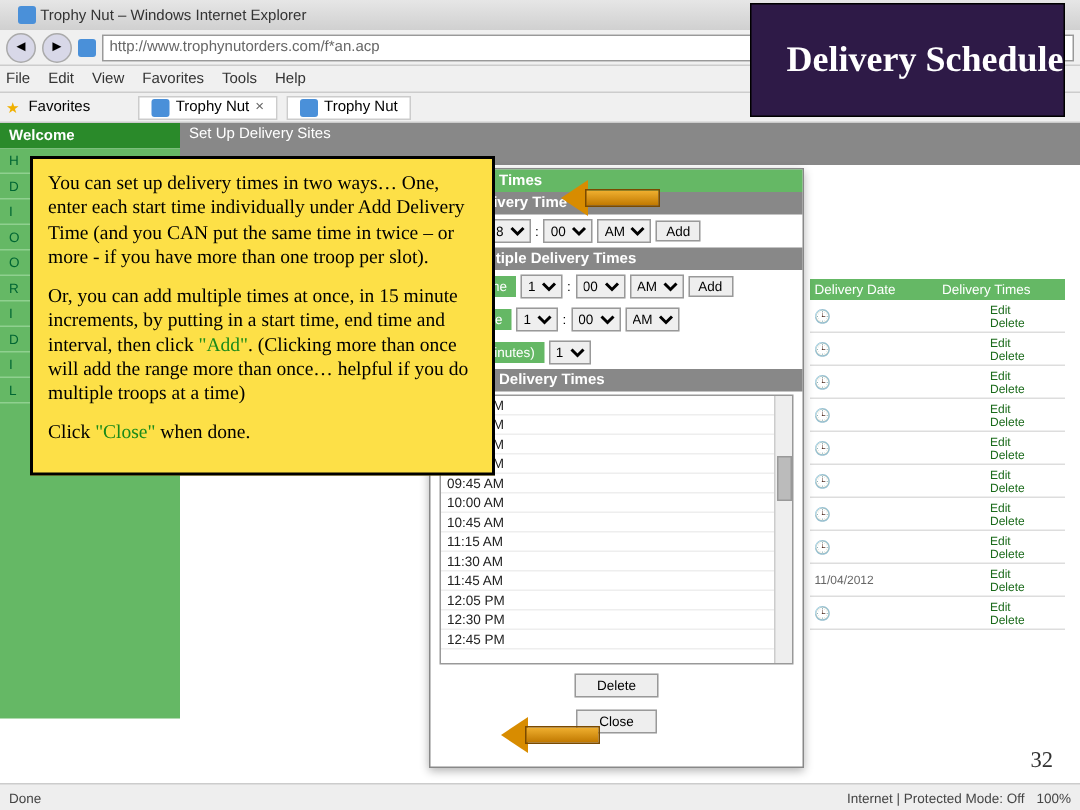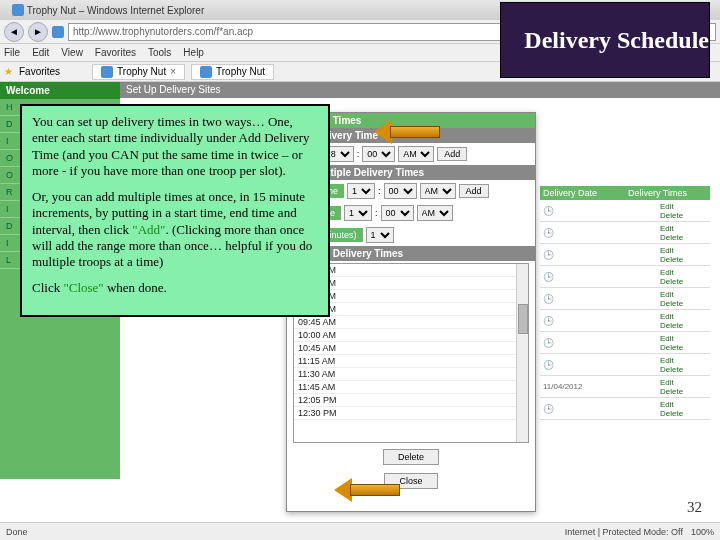--- a/index.html
+++ b/index.html
@@ -17,27 +17,27 @@
   .favbar .tabx { color: #666; }
   .ystar { color: #f0b000; }
   
   
   .page { position: relative; width: 100%; height: 440px; background: #fff; }
   .sidebar { position: absolute; left: 0; top: 0; width: 120px; height: 100%; }
   .sidebar .welcome { background: #2a8a2a; color: #fff; padding: 3px 6px; font-size: 10px; font-weight: bold; }
   .sidebar .navlist { background: #65b865; height: 380px; }
   .sidebar .navitem { padding: 3px 6px; color: #063; font-size: 9px; border-bottom: 1px solid #8fd08f; }
   
-  .mainhdr { position: absolute; left: 120px; top: 0; right: 0; height: 16px; background: #888; color: #fff; font-size: 10px; padding: 2px 6px; }
+  .mainhdr { position: absolute; left: 120px; top: 0; right: 0; height: 28px; background: #888; color: #fff; font-size: 10px; padding: 2px 6px; }
   
   
   .overlay-title { position: absolute; right: 10px; top: 2px; width: 210px; height: 76px; background: #2e1a47; color: #fff; display: flex; align-items: center; justify-content: flex-end; font-family: "Times New Roman", serif; font-size: 24px; font-weight: bold; text-align: center; border: 1px solid #000; z-index: 30; }
   
   
-  .callout { position: absolute; left: 20px; top: 104px; width: 310px; background: #86efac; border: 2px solid #000; padding: 8px 10px; font-family: "Times New Roman", serif; font-size: 13px; line-height: 1.25; z-index: 40; }
+  .callout { position: absolute; left: 20px; top: 104px; width: 310px; background: #fde047; border: 2px solid #000; padding: 8px 10px; font-family: "Times New Roman", serif; font-size: 13px; line-height: 1.25; z-index: 40; }
   .callout p { margin-bottom: 10px; }
   .callout .green { color: #1a8a1a; }
   
   
   .modal { position: absolute; left: 286px; top: 112px; width: 250px; height: 400px; background: #fff; border: 1px solid #888; box-shadow: 0 2px 6px rgba(0,0,0,.3); z-index: 20; }
   .modal .sechdr { background: #65b865; color: #fff; padding: 2px 4px; font-size: 10px; font-weight: bold; }
   .modal .row { display: flex; align-items: center; gap: 3px; padding: 3px 4px; font-size: 9px; }
   .modal .lbl-dark { background: #333; color: #fff; padding: 2px 6px; font-size: 9px; }
   .modal .lbl-green { background: #65b865; color: #fff; padding: 2px 6px; font-size: 9px; }
   .modal select { font-size: 9px; border: 1px solid #999; height: 16px; }
@@ -263,20 +263,21 @@
         <div class="listrow">09:00 AM</div>
         <div class="listrow">09:30 AM</div>
         <div class="listrow">09:45 AM</div>
         <div class="listrow">10:00 AM</div>
         <div class="listrow">10:45 AM</div>
         <div class="listrow">11:15 AM</div>
         <div class="listrow">11:30 AM</div>
         <div class="listrow">11:45 AM</div>
         <div class="listrow">12:05 PM</div>
         <div class="listrow">12:30 PM</div>
+        <div class="listrow">12:45 PM</div>
       </div>
     <div class="sb">
         <div class="thumb"></div>
       </div>
   </div>
   <div class="delrow"><button class="btn">Delete</button></div>
   <div class="closerow"><button class="btn">Close</button></div>
 </div>
 
 <div class="arrow" style="left:374px; top:126px;">

